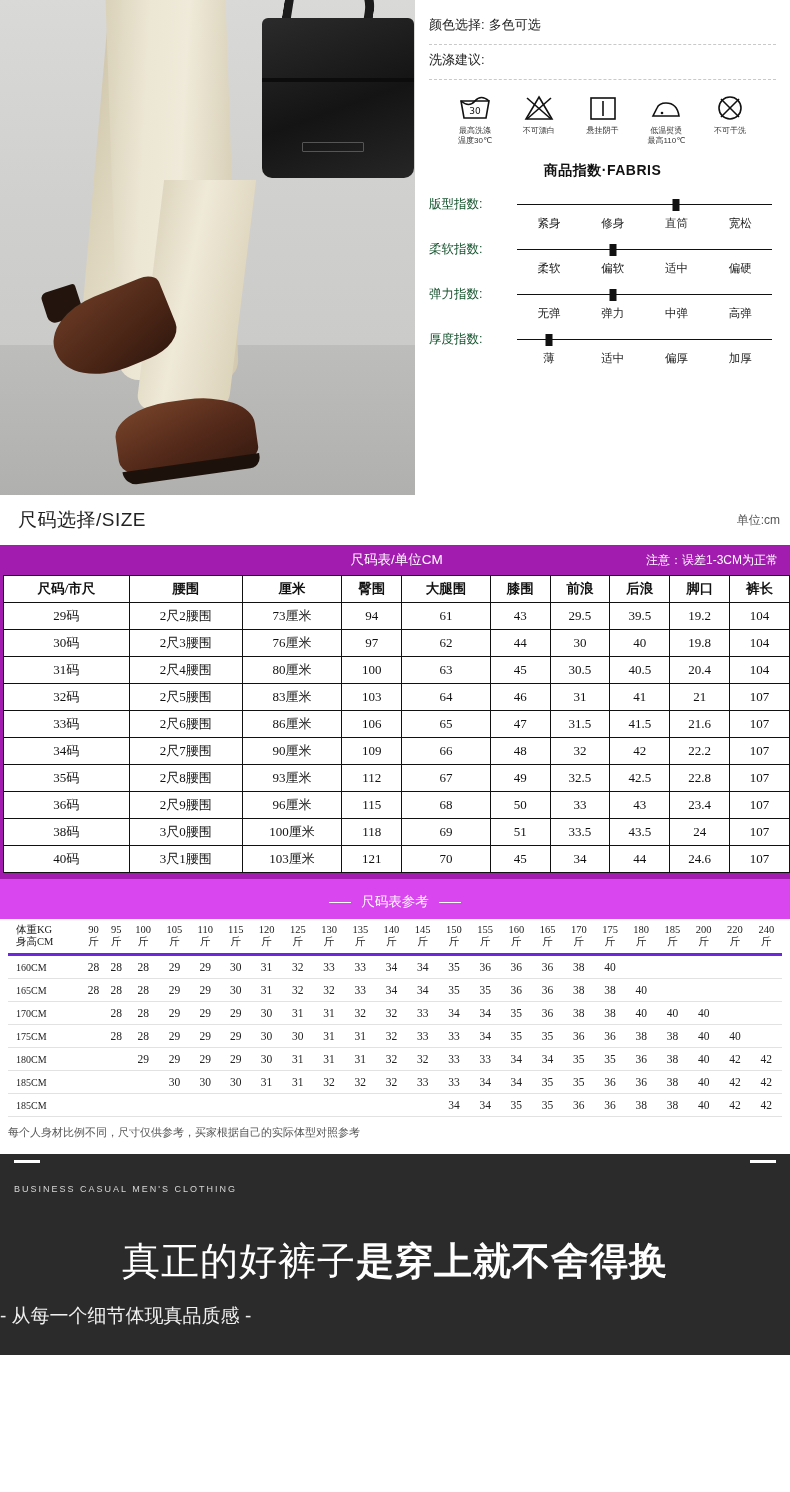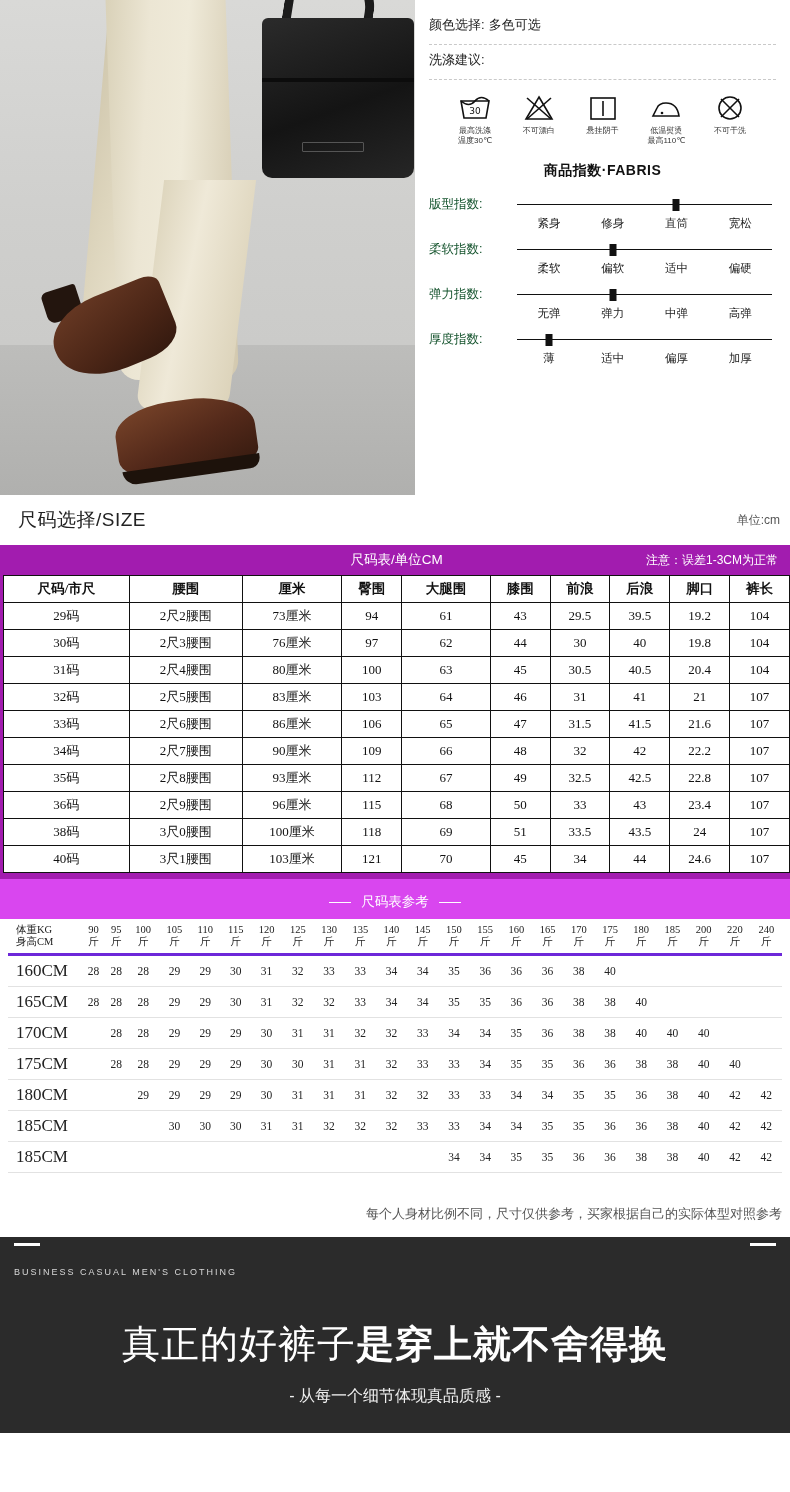--- a/index.html
+++ b/index.html
@@ -132,35 +132,35 @@
   
   .tbl2-wrap{background:#d946ef;padding:6px 0 0 0;margin-top:0;}
   .t2head{display:flex;align-items:center;justify-content:center;gap:10px;color:#fff;height:34px;font-size:13.5px;}
   .t2body{background:#fff;padding:0 8px 4px 8px;}
   table.ref{width:100%;border-collapse:collapse;font-size:11px;}
   table.ref td,table.ref th{
     text-align:center;padding:5px 0;border-bottom:1px solid #e2e2e2;
     font-family:"Liberation Serif","DejaVu Serif",serif;font-size:11.5px;color:#222;
   }
   table.ref tr.hd td{border-bottom:3px solid #6d28d9;font-size:10.5px;line-height:12px;}
-  table.ref td.lab{text-align:left;padding-left:8px;width:66px;font-size:17px;}
-  .ref-note{text-align:right;font-size:13px;color:#555;padding:8px 0 10px 0;background:#fff;margin-top:24px;}
+  table.ref td.lab{text-align:left;padding-left:8px;width:66px;font-size:10px;}
+  .ref-note{text-align:left;font-size:11px;color:#555;padding:8px 0 10px 0;background:#fff;}
   .ref-foot{height:16px;background:#2b2b2b;position:relative;}
   .ref-foot .l{position:absolute;left:14px;top:6px;width:26px;height:3px;background:#fff;}
   .ref-foot .r{position:absolute;right:14px;top:6px;width:26px;height:3px;background:#fff;}
 
   
   .banner{background:#2b2b2b;color:#fff;padding:6px 0 26px 0;}
   .banner .kicker{font-size:9px;letter-spacing:2px;color:#d8d8d8;padding:8px 0 0 14px;}
   .banner .bigline{
     text-align:center;font-size:38px;font-weight:bold;margin-top:42px;letter-spacing:1px;
     font-family:"Liberation Sans","DejaVu Sans",sans-serif;
   }
   .banner .bigline .thin{font-weight:normal;}
-  .banner .sub{text-align:center;font-size:16px;margin-top:16px;color:#f0f0f0;}
+  .banner .sub{font-size:19px;margin-top:16px;color:#f0f0f0;}
 </style>
 </head>
 <body>
 
 <div class="page">
 
   <div class="top">
 
     <div class="photo">
       <div class="floor"></div>

